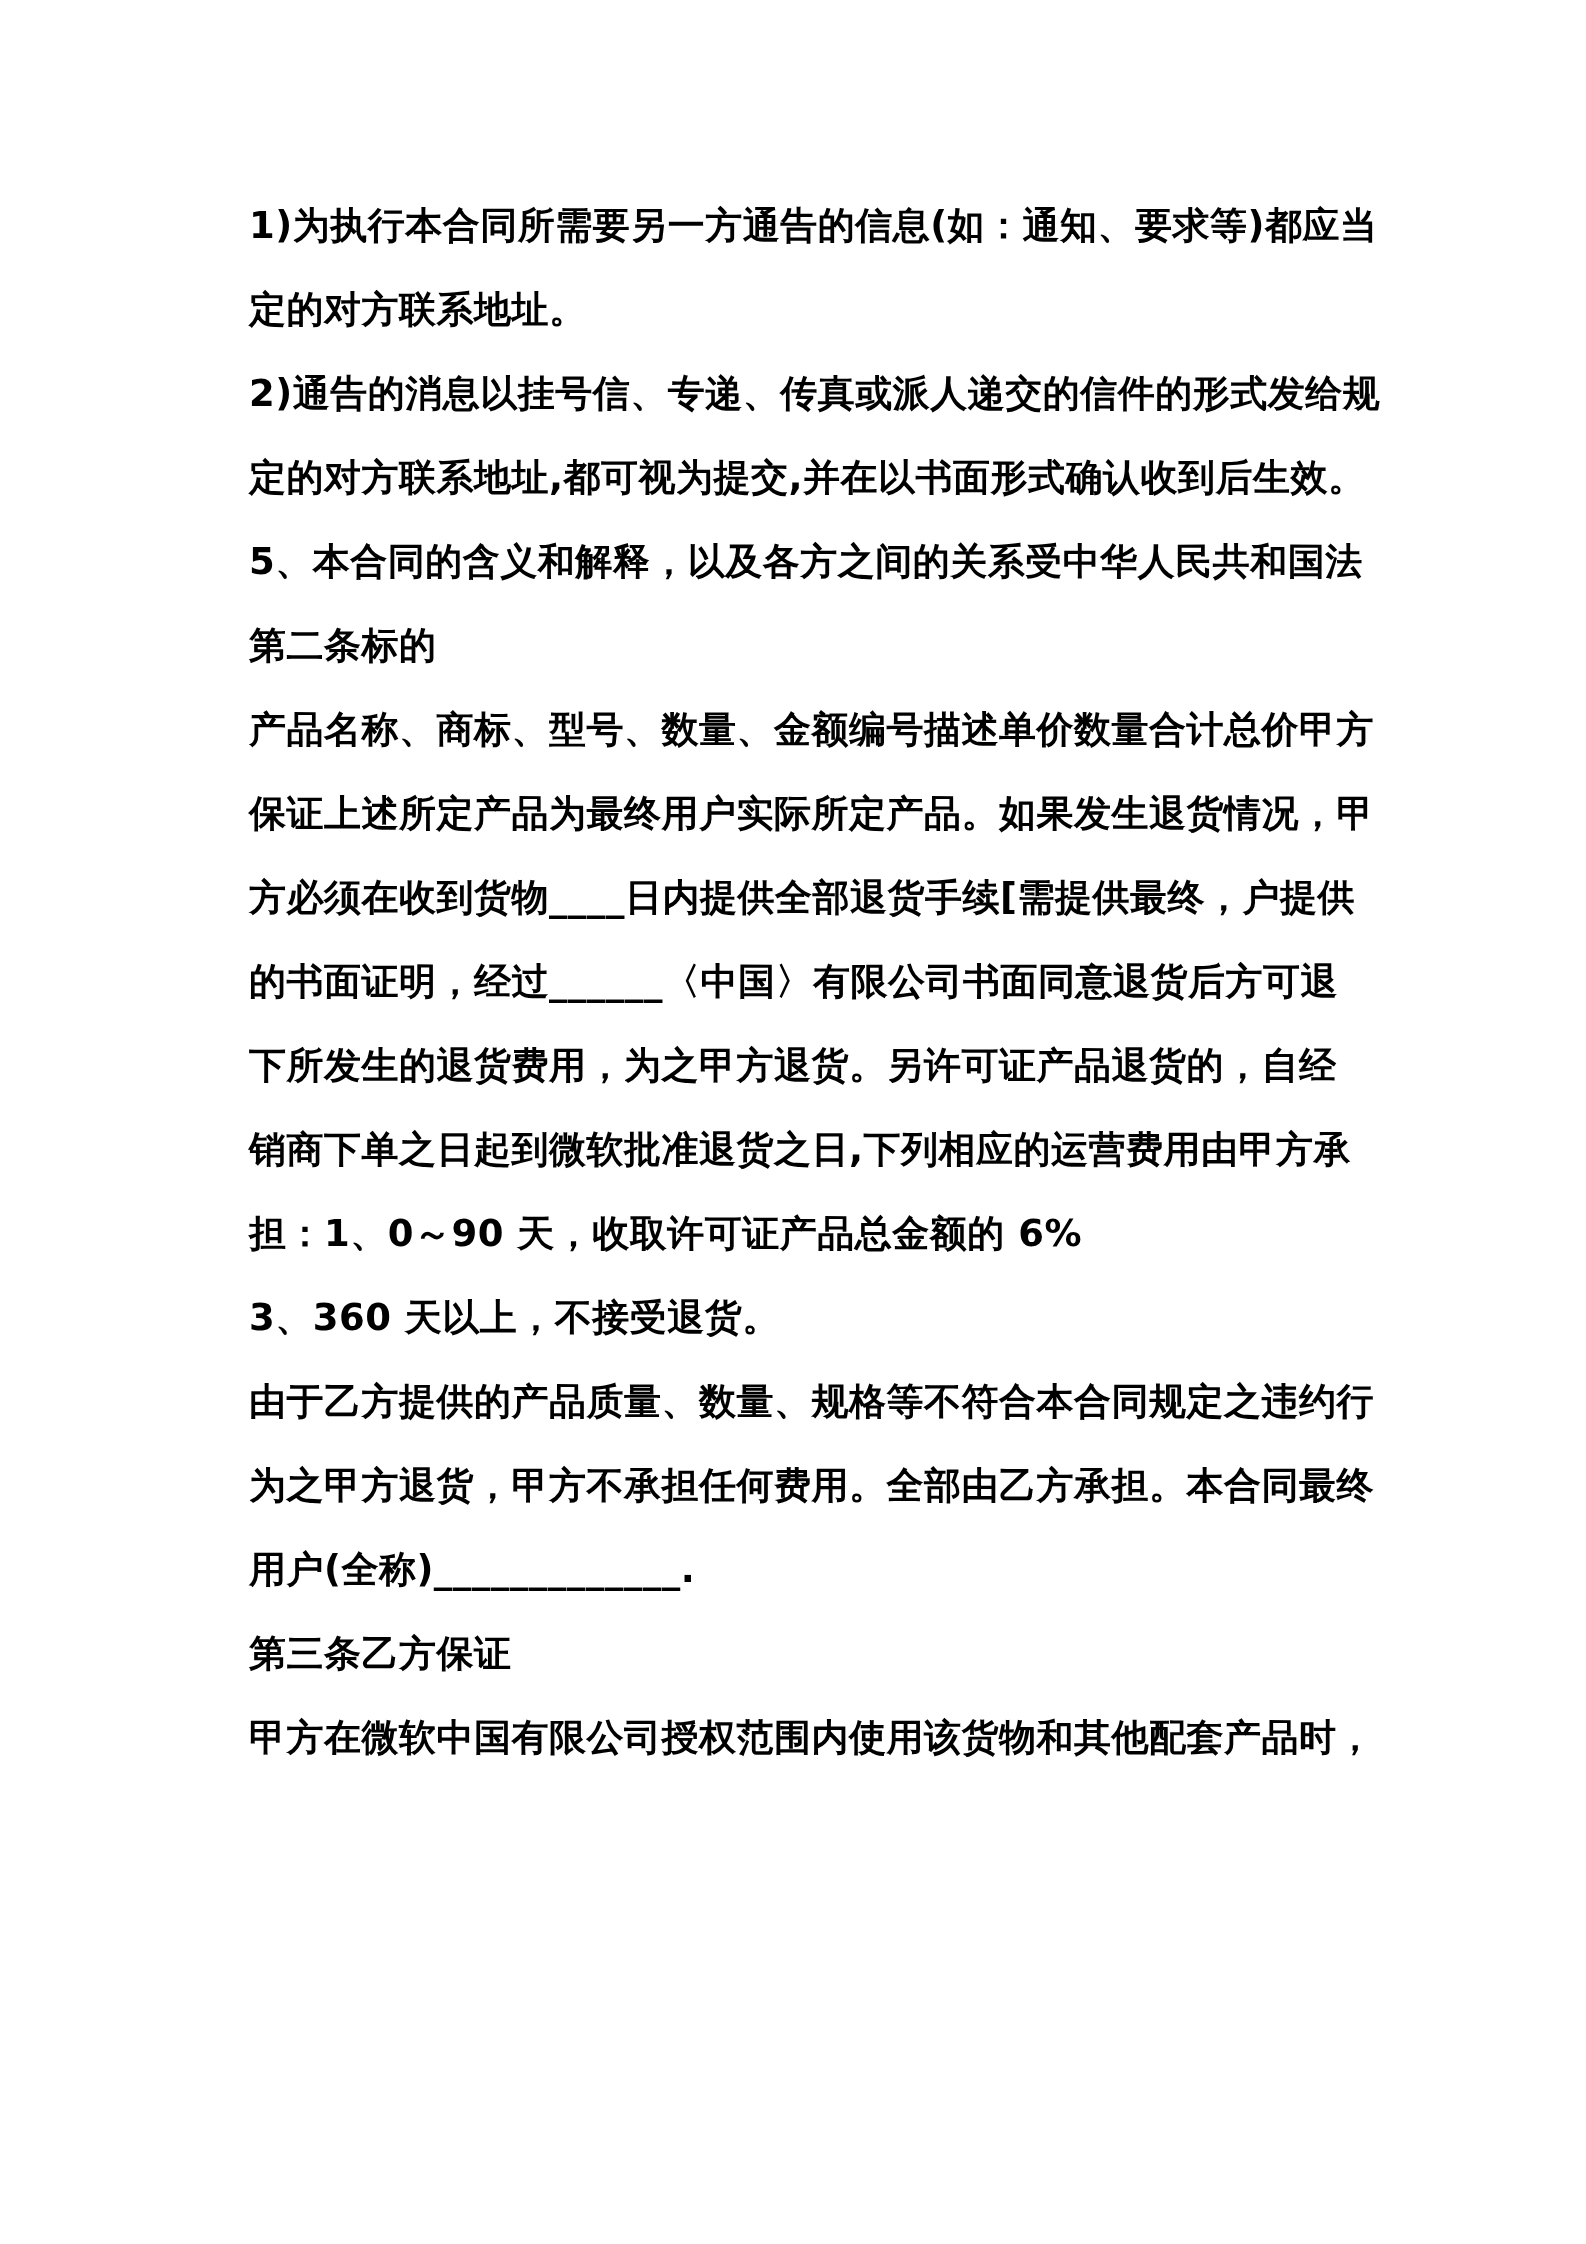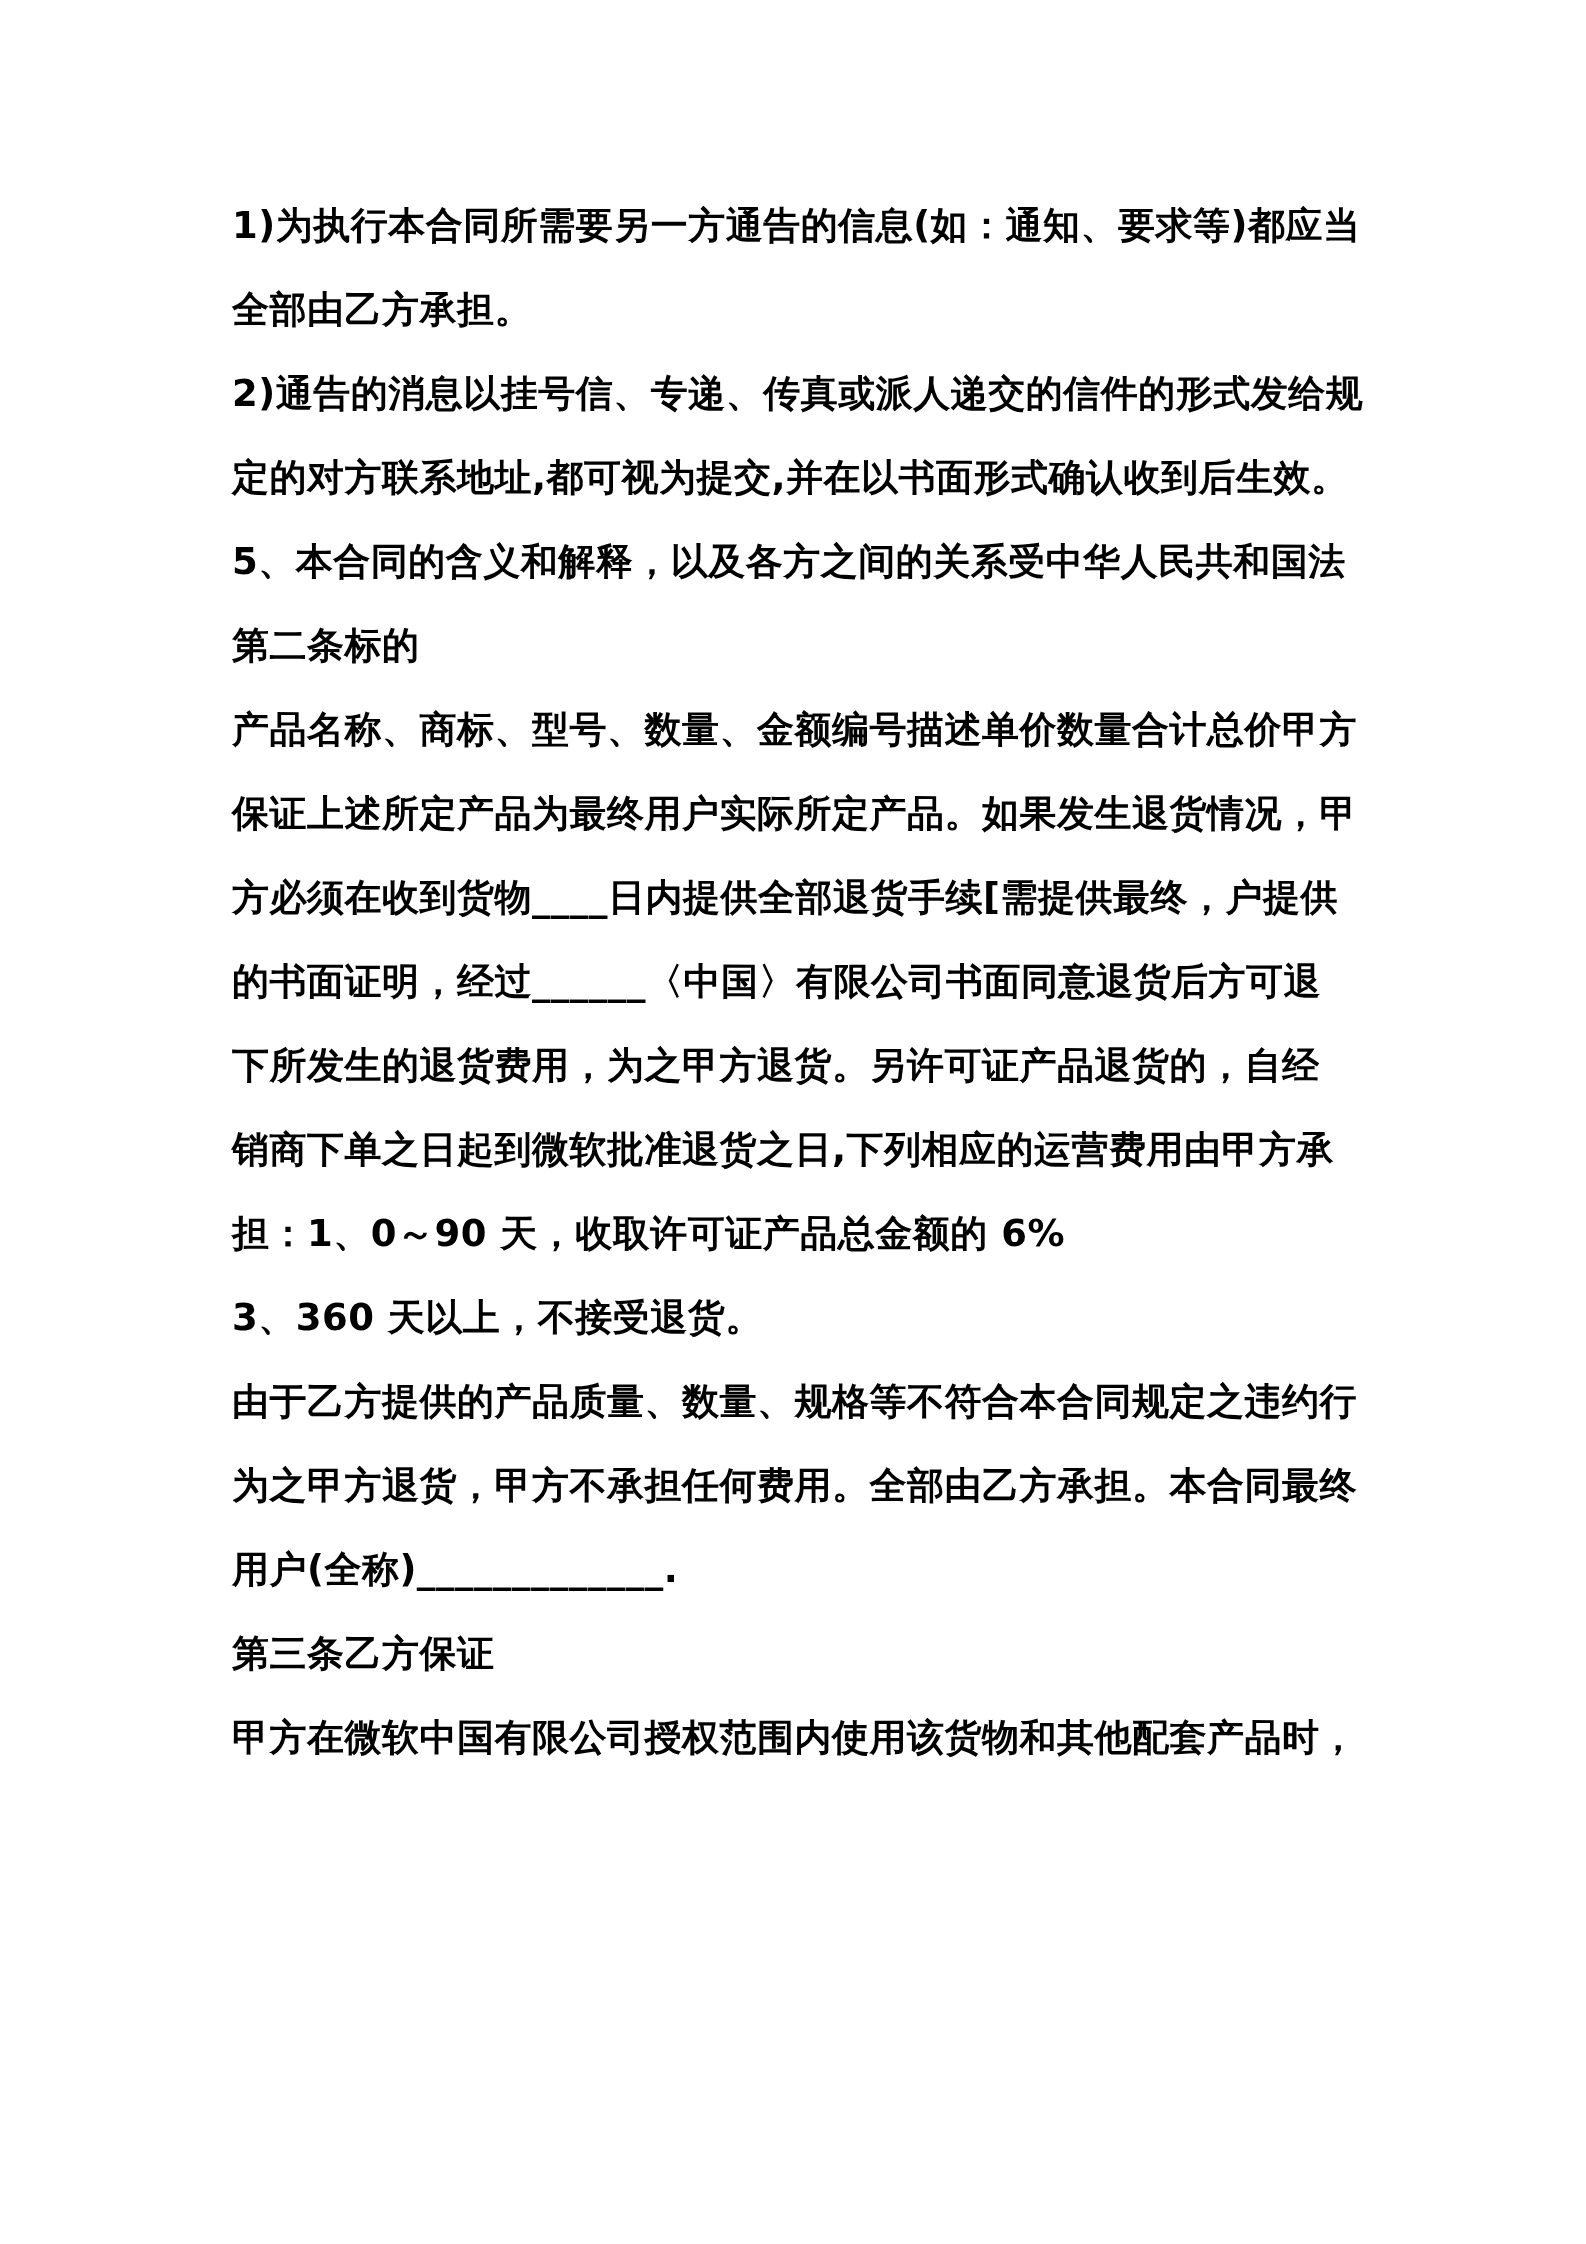--- a/index.html
+++ b/index.html
@@ -14,41 +14,41 @@
   }
   .page {
     position: relative;
     width: 1586px;
     height: 2244px;
     background: #ffffff;
     overflow: hidden;
   }
   .text-block {
     position: absolute;
-    left: 232px;
+    left: 249px;
     top: 184px;
     width: 1160px;
   }
   .line {
     height: 84px;
     line-height: 84px;
     font-size: 37px;
     font-weight: 700;
     color: #000000;
     white-space: nowrap;
     letter-spacing: 0.5px;
   }
 </style>
 </head>
 <body>
 
 <div class="page">
   <div class="text-block" id="text-block">
       <div class="line">1)为执行本合同所需要另一方通告的信息(如：通知、要求等)都应当</div>
-      <div class="line">全部由乙方承担。</div>
+      <div class="line">定的对方联系地址。</div>
       <div class="line">2)通告的消息以挂号信、专递、传真或派人递交的信件的形式发给规</div>
       <div class="line">定的对方联系地址,都可视为提交,并在以书面形式确认收到后生效。</div>
       <div class="line">5、本合同的含义和解释，以及各方之间的关系受中华人民共和国法</div>
       <div class="line">第二条标的</div>
       <div class="line">产品名称、商标、型号、数量、金额编号描述单价数量合计总价甲方</div>
       <div class="line">保证上述所定产品为最终用户实际所定产品。如果发生退货情况，甲</div>
       <div class="line">方必须在收到货物____日内提供全部退货手续[需提供最终，户提供</div>
       <div class="line">的书面证明，经过______〈中国〉有限公司书面同意退货后方可退</div>
       <div class="line">下所发生的退货费用，为之甲方退货。另许可证产品退货的，自经</div>
       <div class="line">销商下单之日起到微软批准退货之日,下列相应的运营费用由甲方承</div>

